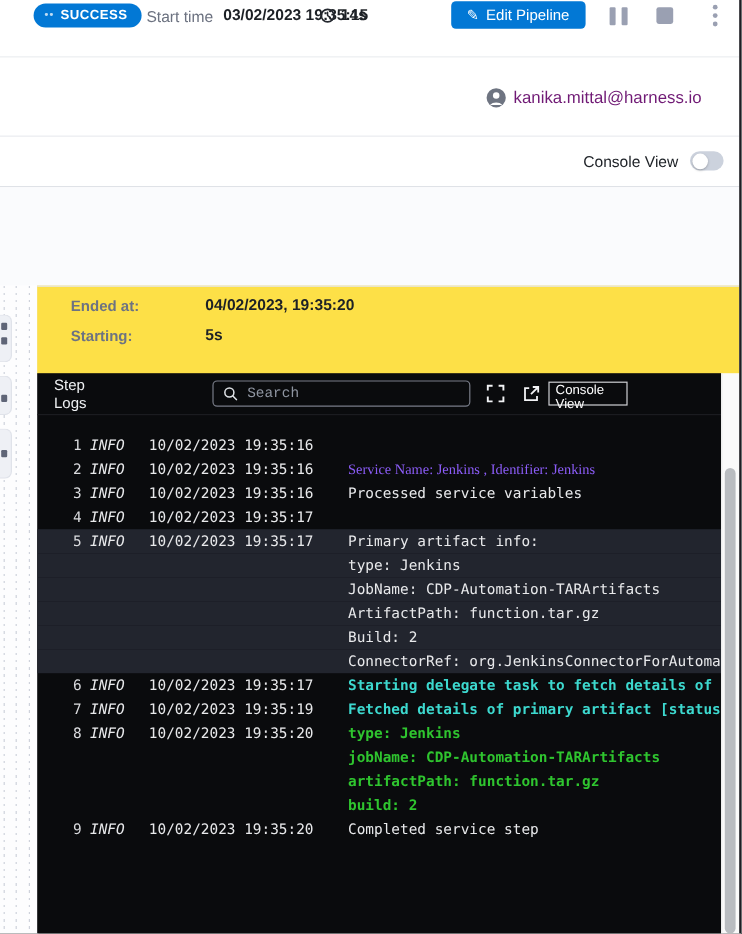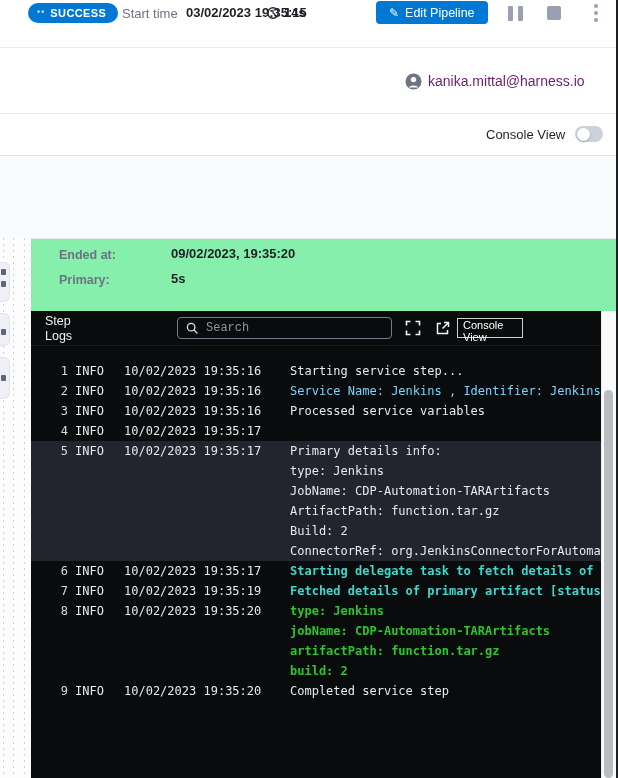--- a/index.html
+++ b/index.html
@@ -56,21 +56,21 @@
       repeating-linear-gradient(to bottom,#ced2db 0 2px,transparent 2px 6px);
     background-size:1px 100%,1px 100%,1px 100%;
     background-position:3px 0,13px 0,24px 0;
     background-repeat:no-repeat;
     border-right:1px solid #e4e7eb;
   }
   .stage-frag{left:0;width:9px;background:#eef0f5;border:1px solid #e0e3ea;border-left:none;border-radius:0 6px 6px 0;}
   .stage-frag i{position:absolute;left:1px;width:5px;height:6px;background:#5f6577;border-radius:1px;display:block;}
 
   
-  .details-panel{left:31px;top:238px;width:585px;height:73px;background:#86efac;border-top:1px solid #e4e7eb;}
+  .details-panel{left:31px;top:238px;width:585px;height:73px;background:#fde047;border-top:1px solid #e4e7eb;}
   .d-label{font-size:12.5px;font-weight:bold;color:#6d7382;}
   .d-value{font-size:13px;font-weight:bold;color:#1d2126;}
 
   
   .console{left:31px;top:311px;width:570px;height:467px;background:#0a0b0d;overflow:hidden;}
   .console-header{position:absolute;left:0;top:0;width:100%;height:34px;border-bottom:1px solid #1b1c20;}
   .console-title{position:absolute;left:14px;top:3px;width:44px;color:#eef0f2;font-size:12.5px;line-height:15px;}
   .search-box{
     position:absolute;left:146px;top:6px;width:215px;height:22px;border:1px solid #787c88;border-radius:4px;
     display:flex;align-items:center;padding:0 8px;box-sizing:border-box;gap:6px;background:transparent;
@@ -87,21 +87,21 @@
     font-family:"Liberation Sans",sans-serif;overflow:visible;
   }
 
   .log-list{position:absolute;left:0;top:40px;width:100%;padding-top:10px;}
   .log-line{
     display:flex;height:20px;line-height:20px;white-space:pre;overflow:hidden;
     font-family:"DejaVu Sans Mono",monospace;font-size:12px;color:#e8e9eb;
   }
   .log-line.hl{background:#22252e;}
   .log-line .ln{width:37px;text-align:right;flex:none;color:#d9dadd;}
-  .log-line .lvl{margin-left:7px;width:36px;flex:none;}
+  .log-line .lvl{margin-left:7px;width:36px;flex:none;font-style:italic;}
   .log-line .ts{margin-left:13px;width:166px;flex:none;}
   .log-line .msg{flex:none;}
   .bold{font-weight:bold;}
 
   
   .scroll-track{left:601px;top:311px;width:15px;height:467px;background:#fafafa;border-left:1px solid #ececec;}
   .scroll-thumb{position:absolute;left:2px;top:79px;width:9px;height:388px;background:#b9bcc0;border-radius:5px;cursor:pointer;}
 
   
   .right-edge{left:616px;top:0;width:2px;height:778px;background:#1e1f24;}
@@ -163,22 +163,22 @@
   <div class="abs stage-frag" style="top:75px;height:31px;">
     <i style="top:15px;"></i>
   </div>
   <div class="abs stage-frag" style="top:119px;height:40px;">
     <i style="top:17px;"></i>
   </div>
 </div>
 
 <div class="abs details-panel">
   <span class="abs d-label" style="left:28px;top:9px;">Ended at:</span>
-  <span class="abs d-value" style="left:140px;top:7px;">09/02/2023, 19:35:20</span>
-  <span class="abs d-label" style="left:28px;top:34px;">Primary:</span>
+  <span class="abs d-value" style="left:140px;top:7px;">04/02/2023, 19:35:20</span>
+  <span class="abs d-label" style="left:28px;top:34px;">Starting:</span>
   <span class="abs d-value" style="left:140px;top:32px;">5s</span>
 </div>
 
 <div class="abs console">
   <div class="console-header">
     <div class="console-title">Step Logs</div>
     <div class="search-box">
       <svg width="12" height="12" viewBox="0 0 14 14">
         <circle cx="6" cy="6" r="4.4" fill="none" stroke="#dfe2e6" stroke-width="1.5"></circle>
         <path d="M9.4 9.4L13 13" stroke="#dfe2e6" stroke-width="1.5" stroke-linecap="round"></path>
@@ -188,25 +188,25 @@
     <svg class="hdr-ic" style="left:374px;" viewBox="0 0 16 16">
       <path d="M1.5 5.5v-4h4M10.5 1.5h4v4M14.5 10.5v4h-4M5.5 14.5h-4v-4" fill="none" stroke="#f2f3f5" stroke-width="1.6"></path>
     </svg>
     <svg class="hdr-ic" style="left:404px;width:15px;height:15px;top:10px;" viewBox="0 0 15 15">
       <path d="M6 2.5H2.5v10h10V9" fill="none" stroke="#f2f3f5" stroke-width="1.5"></path>
       <path d="M9 1.5h4.5V6M13.3 1.7L7.5 7.5" fill="none" stroke="#f2f3f5" stroke-width="1.5"></path>
     </svg>
     <button class="cv-btn">Console View</button>
   </div>
   <div class="log-list">
-      <div class="log-line"><span class="ln">1</span><span class="lvl">INFO</span><span class="ts">10/02/2023 19:35:16</span><span class="msg" style="color: rgb(232, 233, 235);">Starting service step...</span></div>
-      <div class="log-line"><span class="ln">2</span><span class="lvl">INFO</span><span class="ts">10/02/2023 19:35:16</span><span class="msg" style="color: #7dd3fc;">Service Name: Jenkins , Identifier: Jenkins</span></div>
+      <div class="log-line"><span class="ln">1</span><span class="lvl">INFO</span><span class="ts">10/02/2023 19:35:16</span></div>
+      <div class="log-line"><span class="ln">2</span><span class="lvl">INFO</span><span class="ts">10/02/2023 19:35:16</span><span class="msg" style="color: #8b5cf6; font-family: Liberation Serif, serif;">Service Name: Jenkins , Identifier: Jenkins</span></div>
       <div class="log-line"><span class="ln">3</span><span class="lvl">INFO</span><span class="ts">10/02/2023 19:35:16</span><span class="msg" style="color: rgb(232, 233, 235);">Processed service variables</span></div>
       <div class="log-line"><span class="ln">4</span><span class="lvl">INFO</span><span class="ts">10/02/2023 19:35:17</span></div>
-      <div class="log-line hl"><span class="ln">5</span><span class="lvl">INFO</span><span class="ts">10/02/2023 19:35:17</span><span class="msg" style="color: rgb(232, 233, 235);">Primary details info:</span></div>
+      <div class="log-line hl"><span class="ln">5</span><span class="lvl">INFO</span><span class="ts">10/02/2023 19:35:17</span><span class="msg" style="color: rgb(232, 233, 235);">Primary artifact info:</span></div>
       <div class="log-line hl"><span class="ln"></span><span class="lvl"></span><span class="ts"></span><span class="msg" style="color: rgb(232, 233, 235);">type: Jenkins</span></div>
       <div class="log-line hl"><span class="ln"></span><span class="lvl"></span><span class="ts"></span><span class="msg" style="color: rgb(232, 233, 235);">JobName: CDP-Automation-TARArtifacts</span></div>
       <div class="log-line hl"><span class="ln"></span><span class="lvl"></span><span class="ts"></span><span class="msg" style="color: rgb(232, 233, 235);">ArtifactPath: function.tar.gz</span></div>
       <div class="log-line hl"><span class="ln"></span><span class="lvl"></span><span class="ts"></span><span class="msg" style="color: rgb(232, 233, 235);">Build: 2</span></div>
       <div class="log-line hl"><span class="ln"></span><span class="lvl"></span><span class="ts"></span><span class="msg" style="color: rgb(232, 233, 235);">ConnectorRef: org.JenkinsConnectorForAutomation</span></div>
       <div class="log-line"><span class="ln">6</span><span class="lvl">INFO</span><span class="ts">10/02/2023 19:35:17</span><span class="msg bold" style="color: rgb(61, 217, 207);">Starting delegate task to fetch details of primary artifact</span></div>
       <div class="log-line"><span class="ln">7</span><span class="lvl">INFO</span><span class="ts">10/02/2023 19:35:19</span><span class="msg bold" style="color: rgb(61, 217, 207);">Fetched details of primary artifact [status: SUCCESS]</span></div>
       <div class="log-line"><span class="ln">8</span><span class="lvl">INFO</span><span class="ts">10/02/2023 19:35:20</span><span class="msg bold" style="color: rgb(47, 197, 47);">type: Jenkins</span></div>
       <div class="log-line"><span class="ln"></span><span class="lvl"></span><span class="ts"></span><span class="msg bold" style="color: rgb(47, 197, 47);">jobName: CDP-Automation-TARArtifacts</span></div>
       <div class="log-line"><span class="ln"></span><span class="lvl"></span><span class="ts"></span><span class="msg bold" style="color: rgb(47, 197, 47);">artifactPath: function.tar.gz</span></div>

